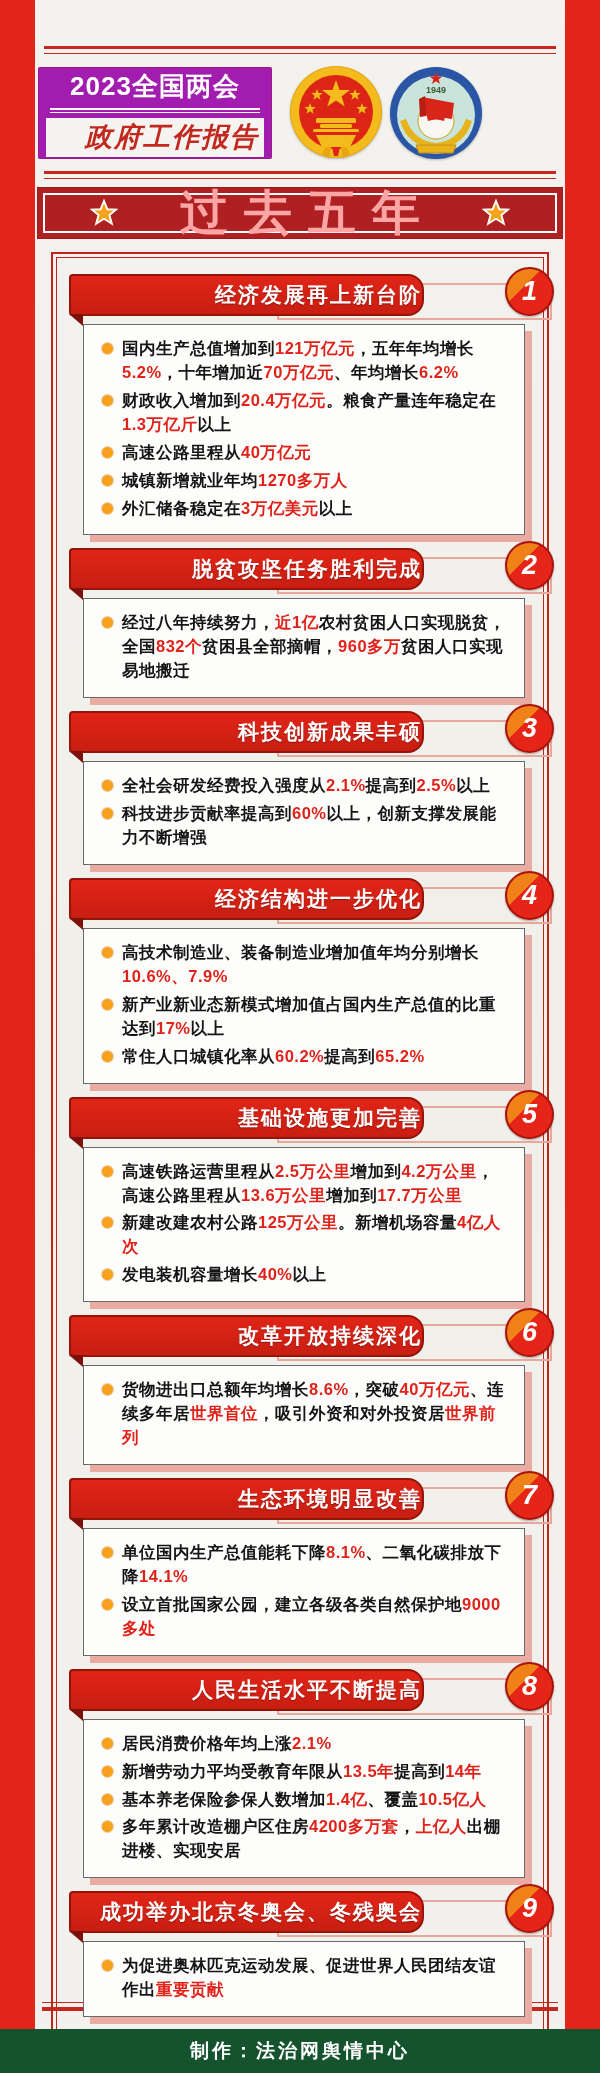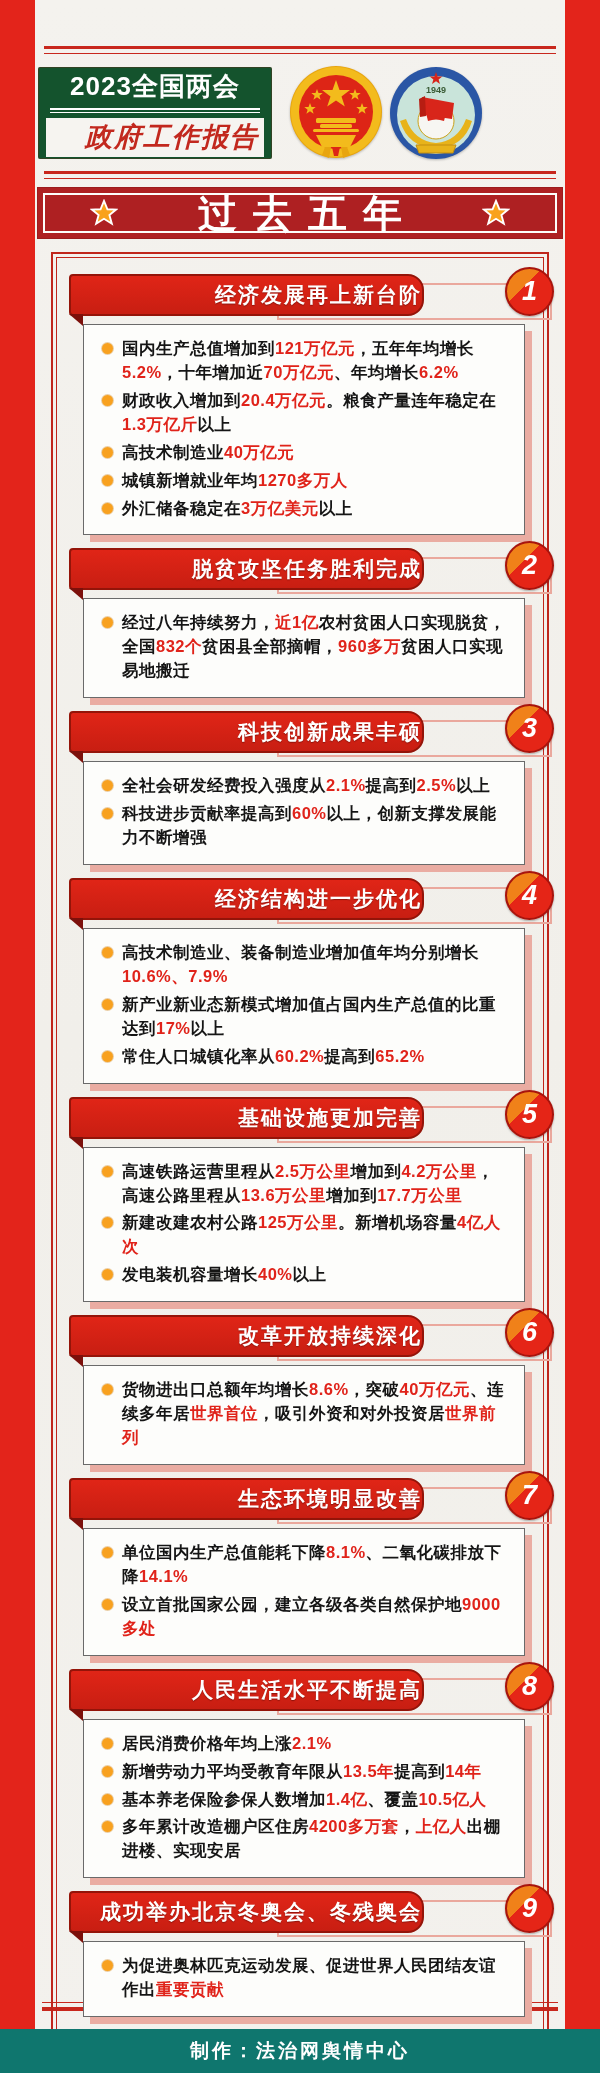--- a/index.html
+++ b/index.html
@@ -18,21 +18,21 @@
   
   .rule{margin:0 6px;}
   .rule .thick{height:3px;background:#c8271d;}
   .rule .thin{height:1px;background:#c8271d;margin-top:4px;}
   .rule.top{padding-top:46px;}
   .rule.mid{margin-top:12px;}
 
   
   .masthead{display:flex;align-items:center;margin-top:13px;height:92px;}
   .title-box{
-    width:218px;height:84px;background:#14532d;border-radius:2px;
+    width:218px;height:84px;background:#a21caf;border-radius:2px;
     box-shadow:0 0 0 1px rgba(140,20,10,.25) inset;
     display:flex;flex-direction:column;justify-content:center;padding:4px 8px;
   }
   .title-box .l1{color:#fff;font-size:26px;font-weight:bold;text-align:center;letter-spacing:1px;}
   .tb-div{margin:4px 4px 5px;}
   .tb-div .a{height:2px;background:#fff;}
   .tb-div .b{height:1px;background:#fff;margin-top:2px;}
   .title-box .l2{
     background:#f6f4f0;color:#c2281e;font-size:27px;font-weight:bold;
     text-align:right;padding:1px 5px 2px;letter-spacing:2px;font-style:italic;
@@ -41,21 +41,21 @@
   .emblem{width:100px;height:100px;filter:drop-shadow(0 1px 1px rgba(0,0,0,.25));}
 
   
   .banner{
     position:relative;margin-top:9px;height:50px;background:#ae2022;
     display:flex;align-items:center;justify-content:center;
     box-shadow:0 0 0 1px #9c1b1d;
   }
   .banner:before{content:"";position:absolute;inset:5px;border:2px solid #fdfdfb;pointer-events:none;}
   .banner .t{
-    color:#ffffff;font-size:39px;font-weight:bold;letter-spacing:16px;
+    color:#fca5a5;font-size:48px;font-weight:bold;letter-spacing:16px;
     text-indent:16px;position:relative;z-index:1;line-height:1;
     font-family:"Liberation Serif","DejaVu Serif",serif;
   }
   .bstar{position:absolute;top:11px;width:28px;height:28px;z-index:1;}
   .bstar.sl{left:52px;} .bstar.sr{right:52px;}
 
   
   .frame{
     position:relative;margin:14px 13px 0;border:2px solid #c0261c;
     padding:20px 16px 10px;background:transparent;
@@ -98,21 +98,21 @@
   .dot{flex:0 0 11px;width:11px;height:11px;border-radius:50%;background:#f8a11f;
     margin:6px 9px 0 2px;box-shadow:0 0 0 1px rgba(200,120,10,.35);}
   .btxt{font-size:16.5px;font-weight:bold;line-height:1.45;color:#151515;letter-spacing:.5px;}
   .btxt .hl{color:#e0231a;}
 
   
   .pre-footer{position:absolute;left:42px;right:42px;bottom:62px;}
   .pre-footer .thin{height:1px;background:#c8271d;}
   .pre-footer .thick{height:4px;background:#c8271d;margin-top:4px;}
   .footer{
-    position:absolute;left:0;right:0;bottom:0;height:44px;background:#0f766e;
+    position:absolute;left:0;right:0;bottom:0;height:44px;background:#14532d;
     display:flex;align-items:center;justify-content:center;z-index:2;
   }
   .footer .f-t{color:#fff;font-size:19px;font-weight:bold;letter-spacing:3px;}
 </style>
 </head>
 <body>
 
 <div class="edge left"></div>
 <div class="edge right"></div>
 
@@ -199,21 +199,21 @@
               <li>
                 <span class="dot"></span>
                 <span class="btxt"><span>国内生产总值增加到</span><span class="hl">121万亿元</span><span>，五年年均增长</span><span class="hl">5.2%</span><span>，十年增加近</span><span class="hl">70万亿元</span><span>、年均增长</span><span class="hl">6.2%</span></span>
               </li>
               <li>
                 <span class="dot"></span>
                 <span class="btxt"><span>财政收入增加到</span><span class="hl">20.4万亿元</span><span>。粮食产量连年稳定在</span><span class="hl">1.3万亿斤</span><span>以上</span></span>
               </li>
               <li>
                 <span class="dot"></span>
-                <span class="btxt"><span>高技术制造业</span><span class="hl">40万亿元</span></span>
+                <span class="btxt"><span>高速公路里程从</span><span class="hl">40万亿元</span></span>
               </li>
               <li>
                 <span class="dot"></span>
                 <span class="btxt"><span>城镇新增就业年均</span><span class="hl">1270多万人</span></span>
               </li>
               <li>
                 <span class="dot"></span>
                 <span class="btxt"><span>外汇储备稳定在</span><span class="hl">3万亿美元</span><span>以上</span></span>
               </li>
             </ul>

